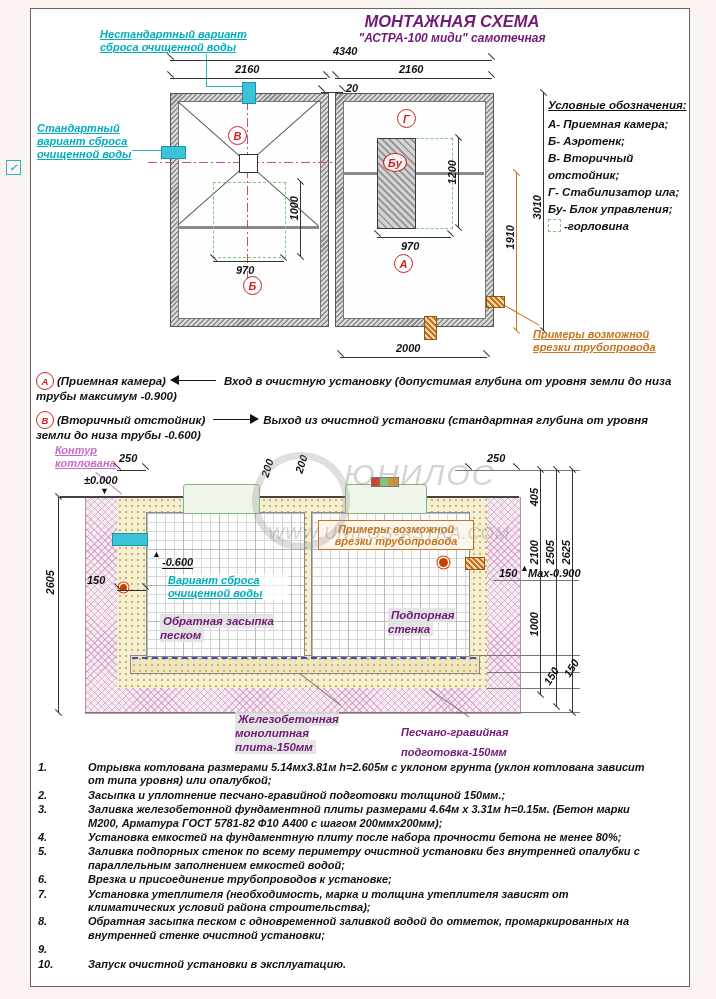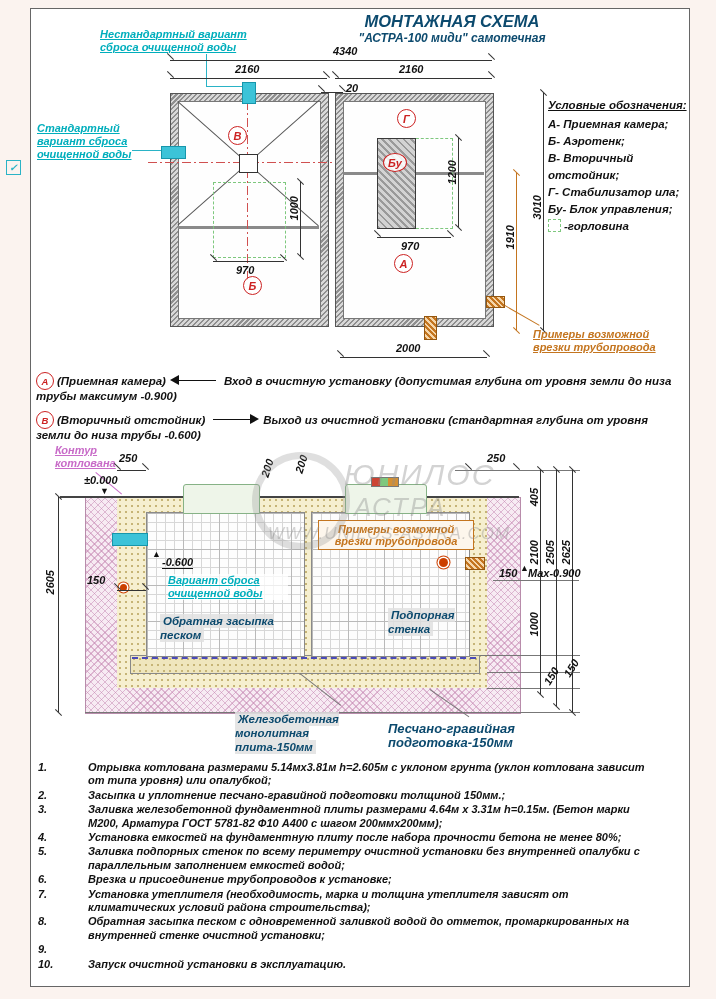--- a/index.html
+++ b/index.html
@@ -1,19 +1,19 @@
 <!DOCTYPE html>
 <html><head>
 <meta charset="utf-8">
 <style>
   html,body{margin:0;padding:0;}
   body{font-family:"Liberation Sans",sans-serif;}
   .sheet{position:relative;width:716px;height:999px;background:#fbf3ef;overflow:hidden;}
   .frame{position:absolute;left:30px;top:8px;width:658px;height:977px;border:1px solid #666;background:#fff;}
-  .t{position:absolute;font-style:italic;font-weight:bold;color:#0c4a6e;white-space:nowrap;}
+  .t{position:absolute;font-style:italic;font-weight:bold;color:#701a75;white-space:nowrap;}
   .wrap{white-space:normal;}
   
   .dh{position:absolute;height:1px;background:#333;}
   .dh::before,.dh::after{content:"";position:absolute;top:-4px;width:9px;height:1px;background:#333;transform:rotate(45deg);}
   .dh::before{left:-4px;}.dh::after{right:-4px;}
   .dv{position:absolute;width:1px;background:#333;}
   .dv::before,.dv::after{content:"";position:absolute;left:-4px;width:9px;height:1px;background:#333;transform:rotate(45deg);}
   .dv::before{top:-1px;}.dv::after{bottom:-1px;}
   .dv.or,.dh.or{background:#c4751f;}
   .dv.or::before,.dv.or::after{background:#c4751f;}
@@ -208,25 +208,24 @@
   <div class="dlab" style="left:499px;top:567px;">150</div>
   <div class="tri" style="left:520px;top:563px;">▲</div>
   <div class="dlab" style="left:528px;top:567px;">Max-0.900</div>
   <div class="vlab" style="left:528px;top:612px;">1000</div>
   <div class="dlab" style="left:542px;top:670px;transform:rotate(-58deg);">150</div>
   <div class="dlab" style="left:562px;top:662px;transform:rotate(-58deg);">150</div>
 
   <div class="lead" style="left:300px;top:673px;width:52px;background:#777;transform:rotate(38deg);"></div>
   <div class="t wrap" style="left:235px;top:712px;width:140px;font-size:11.5px;line-height:14px;"><span class="shade">Железобетонная монолитная плита-150мм</span></div>
   <div class="lead" style="left:430px;top:689px;width:48px;background:#777;transform:rotate(35deg);"></div>
-  <div class="t wrap" style="left:388px;top:722px;width:150px;font-size:13px;line-height:14px;">Песчано-гравийная подготовка-150мм</div>
+  <div class="t wrap" style="left:401px;top:722px;width:150px;font-size:11px;line-height:20px;">Песчано-гравийная подготовка-150мм</div>
 
   <div class="wm-circle" style="left:252px;top:452px;"></div>
   <div class="wm" style="left:344px;top:458px;font-size:30px;letter-spacing:2px;">ЮНИЛОС</div>
-  <div class="wm" style="left:354px;top:492px;font-size:26px;letter-spacing:2px;">АСТРА</div>
   <div class="wm" style="left:268px;top:524px;font-size:17px;letter-spacing:1px;">WWW.UNILOS-ASTRA.COM</div>
 
   <div class="work">
     <div class="wrow">
         <div class="wnum">1.</div>
         <div class="wtxt">Отрывка котлована размерами 5.14мх3.81м h=2.605м с уклоном грунта (уклон котлована зависит от типа уровня) или опалубкой;</div>
       </div>
     <div class="wrow">
         <div class="wnum">2.</div>
         <div class="wtxt">Засыпка и уплотнение песчано-гравийной подготовки толщиной 150мм.;</div>

